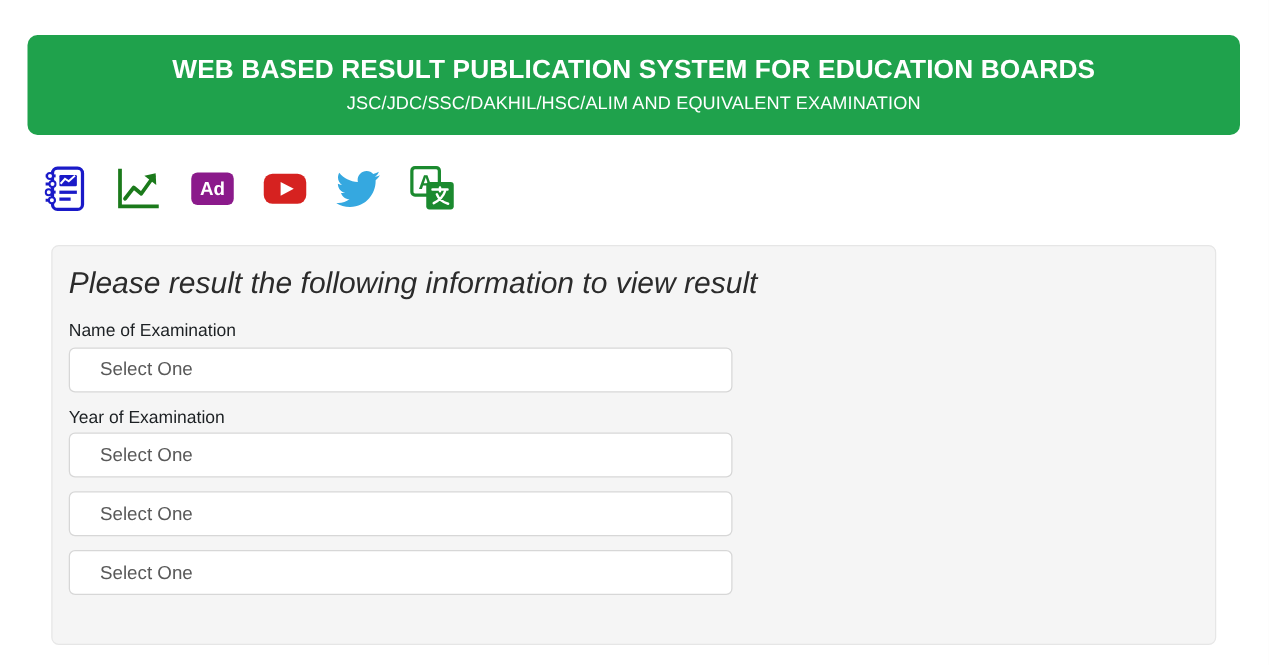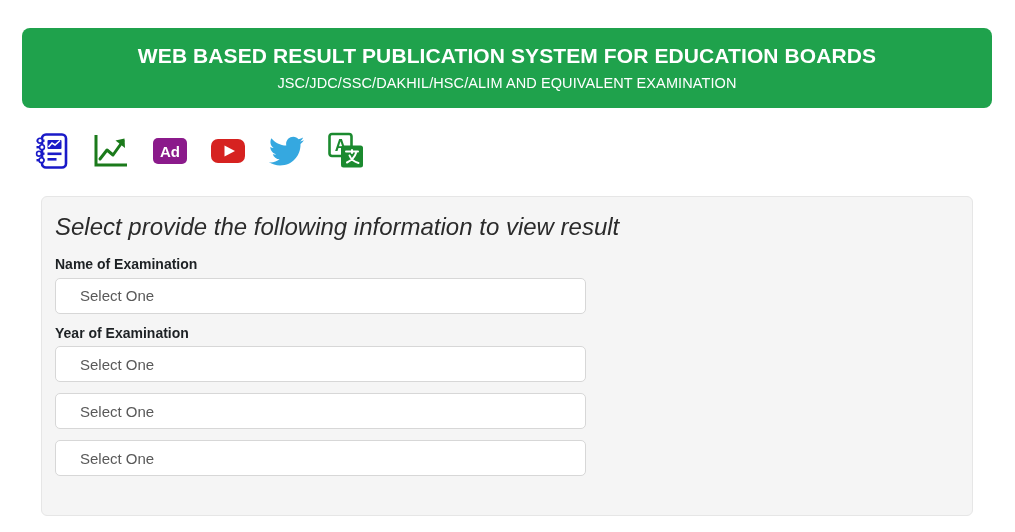--- a/index.html
+++ b/index.html
@@ -107,21 +107,21 @@
     font-size: 24px;
     font-style: italic;
     font-weight: normal;
     color: #2B2B2B;
     margin: 2px 0 14px 0;
     line-height: 1.2;
   }
   .field-group { margin-bottom: 2px; }
   .field-label {
     font-size: 14px;
-    font-weight: bold;
+    font-weight: normal;
     color: #1D2124;
     display: block;
     margin-bottom: 5px;
     line-height: 1.2;
   }
   .field-label.is-required { color: #E8232A; }
 
   .select-box {
     width: 531px;
     height: 36px;
@@ -205,21 +205,21 @@
         <text x="12.5" y="19" text-anchor="middle" font-family="'Liberation Sans', sans-serif" font-size="16" font-weight="bold" fill="#1B8A2F">A</text>
         <rect x="13" y="13.5" width="22" height="22" rx="2.5" ry="2.5" fill="#1B8A2F"></rect>
         <path d="M18,19.5h12 M24,18v3 M28,21c-1.5,5-5,7.5-9,9.5 M21.5,23.5c1.5,4,5,6.3,9,7.5" fill="none" stroke="#FFFFFF" stroke-width="2" stroke-linecap="round"></path>
       </svg>
     </div>
 
   </div>
 
   <div class="form-panel">
 
-    <div class="panel-heading">Select provide the following information to view result</div>
+    <div class="panel-heading">Please result the following information to view result</div>
 
     <div class="field-group">
       <label class="field-label">Name of Examination</label>
       <div class="select-box">
         <span class="select-value">Select One</span>
       </div>
     </div>
 
     <div class="field-group">
       <label class="field-label">Year of Examination</label>

